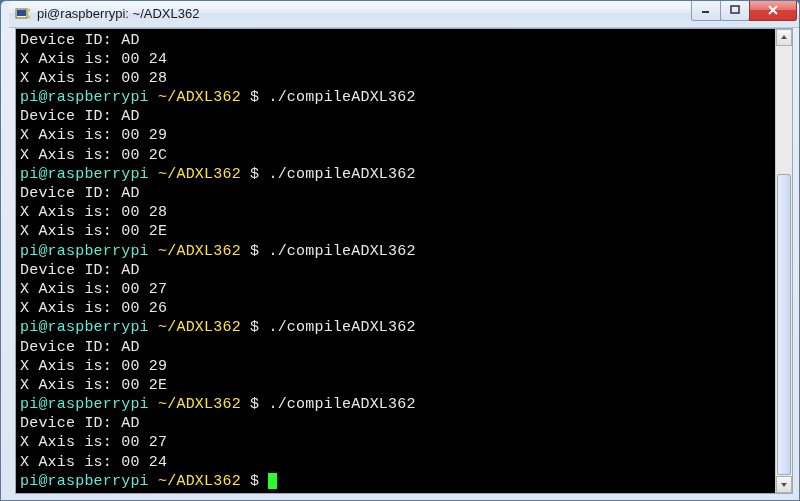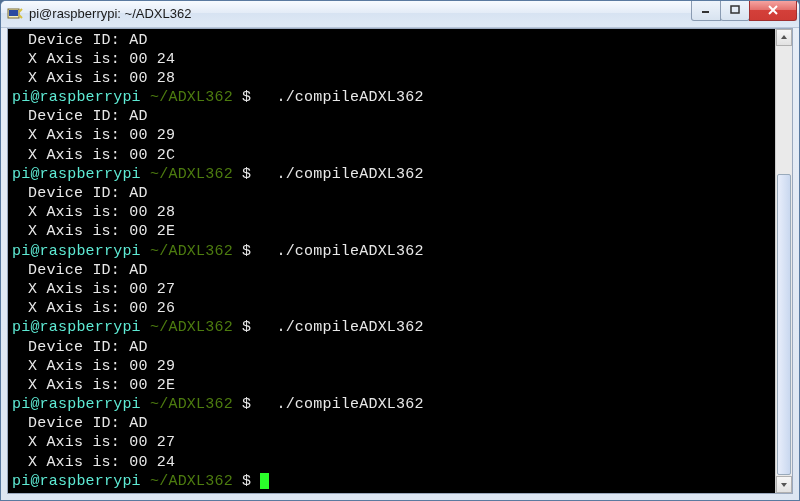--- a/index.html
+++ b/index.html
@@ -12,20 +12,21 @@
   }
   .window {
     width: 800px;
     height: 501px;
     background: linear-gradient(to bottom, #e8eef7 0%, #dde6f2 100%);
     border: 1px solid #5a7aa0;
     border-radius: 6px 6px 0 0;
     display: flex;
     flex-direction: column;
     box-shadow: 0 0 8px rgba(0,0,0,0.3);
+    padding-left: 8px;
   }
   .titlebar {
     height: 30px;
     background: linear-gradient(to bottom, #f7fbff 0%, #e4ecf7 45%, #d7e3f2 46%, #dfe9f5 100%);
     border-bottom: 1px solid #b8c6d9;
     display: flex;
     align-items: center;
     padding: 0 2px 0 6px;
     border-radius: 5px 5px 0 0;
   }
@@ -101,23 +102,23 @@
     background: linear-gradient(to bottom,#f7f7f7,#e2e2e2);
     border: 1px solid #b0b0b0;
     display:flex;align-items:center;justify-content:center;
   }
   .sb-track { flex:1; background:#eaeaea; position:relative;}
   .sb-thumb {
     position:absolute; left:1px; right:1px; bottom:1px; height:70%;
     background: linear-gradient(to right,#e8eefb,#c9d8ef);
     border:1px solid #9ab; border-radius:2px;
   }
-  .tl { color:#e8e8e8;margin-left:16px; }
+  .tl { color:#e8e8e8; }
   .pu { color:#5eead4; }   
-  .pp { color:#4d7c0f;font-family:Liberation Mono, monospace; }   
+  .pp { color:#fde047;font-family:Liberation Mono, monospace; }   
   .pd { color:#e8e8e8; }   
   .cursor {
     display:inline-block;
     width:9px; height:16px;
     background:#2aff2a;
     vertical-align: text-bottom;
     margin-bottom:1px;
   }
 </style>
 </head>

